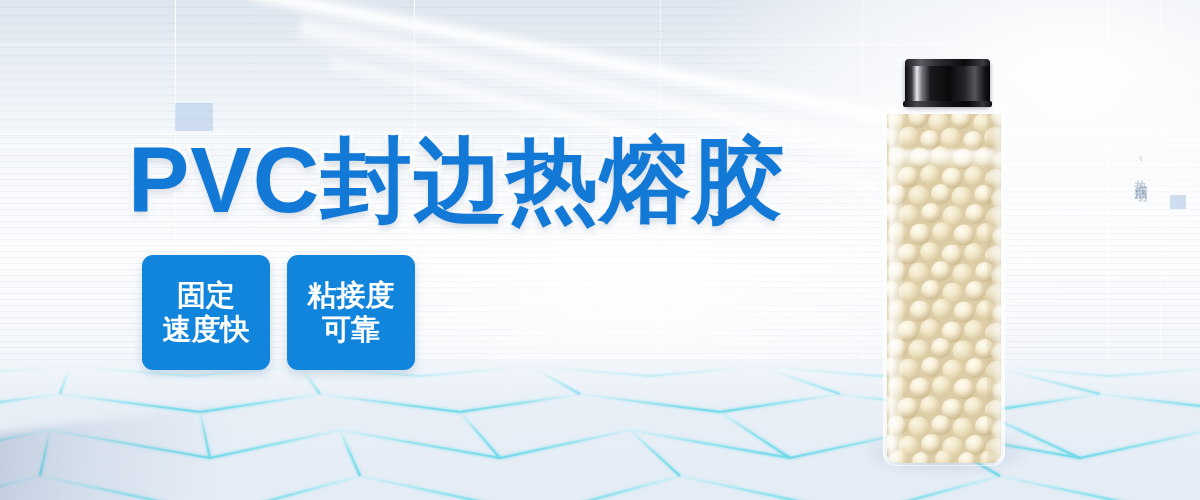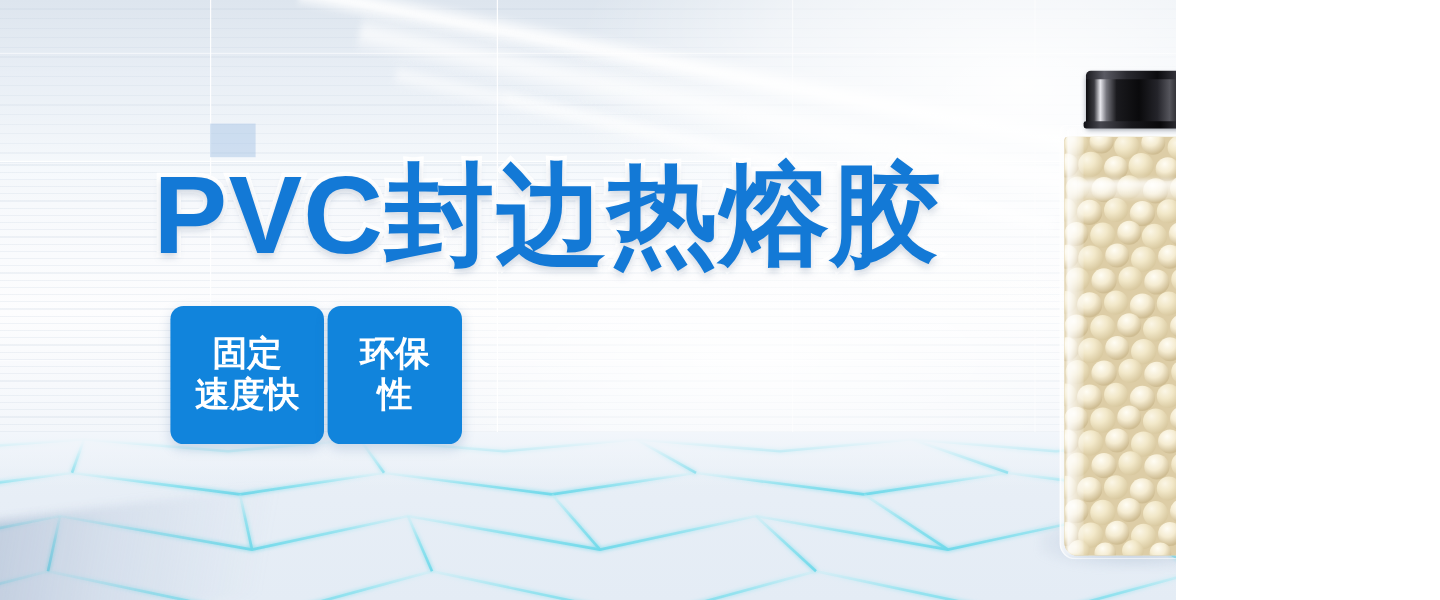--- a/index.html
+++ b/index.html
@@ -1,20 +1,20 @@
 <!DOCTYPE html>
 <html><head>
 <meta charset="utf-8">
 <style>
   html,body{margin:0;padding:0;background:#fff;}
   body{font-family:"Liberation Sans","DejaVu Sans",sans-serif;}
 
   #banner{
     position:relative;
-    width:980px;height:500px;
+    width:1200px;height:500px;
     overflow:hidden;
     background:#eef2f7;
   }
 
   
   .bg-base{
     position:absolute;inset:0;
     background:
       linear-gradient(180deg,#e6ecf3 0%,#eef2f7 16%,#f7f9fc 34%,#fdfdfe 52%,#f4f7fb 70%,#eaf0f7 100%);
   }
@@ -104,21 +104,21 @@
     color:#1379d6;
     -webkit-text-stroke:7px #ffffff;
     paint-order:stroke fill;
     text-shadow:0 3px 6px rgba(120,140,170,.35);
     white-space:nowrap;
   }
 
   
   .tags{
     position:absolute;left:142px;top:255px;
-    display:flex;align-items:stretch;gap:3px;
+    display:flex;align-items:stretch;gap:17px;
   }
   .tag{
     background:#1184dc;
     border-radius:11px;
     color:#ffffff;
     display:flex;align-items:center;justify-content:center;
     text-align:center;
     font-size:29px;
     font-weight:bold;
     line-height:1.16;
@@ -432,21 +432,22 @@
     <div class="cap"></div>
     <div class="cap-top"></div>
     <div class="cap-rim"></div>
   </div>
 
   <div class="headline">PVC封边热熔胶</div>
 
   <div class="tags">
     <div class="tag w2">固定
 速度快</div>
-    <div class="tag w1">环保性</div>
+    <div class="tag w2">粘接度
+可靠</div>
   </div>
 
   <div class="side-nav">
     <span class="chev">‹</span>
     <span class="vtext">热点活动</span>
   </div>
 
 </div>
 
 </body></html>

